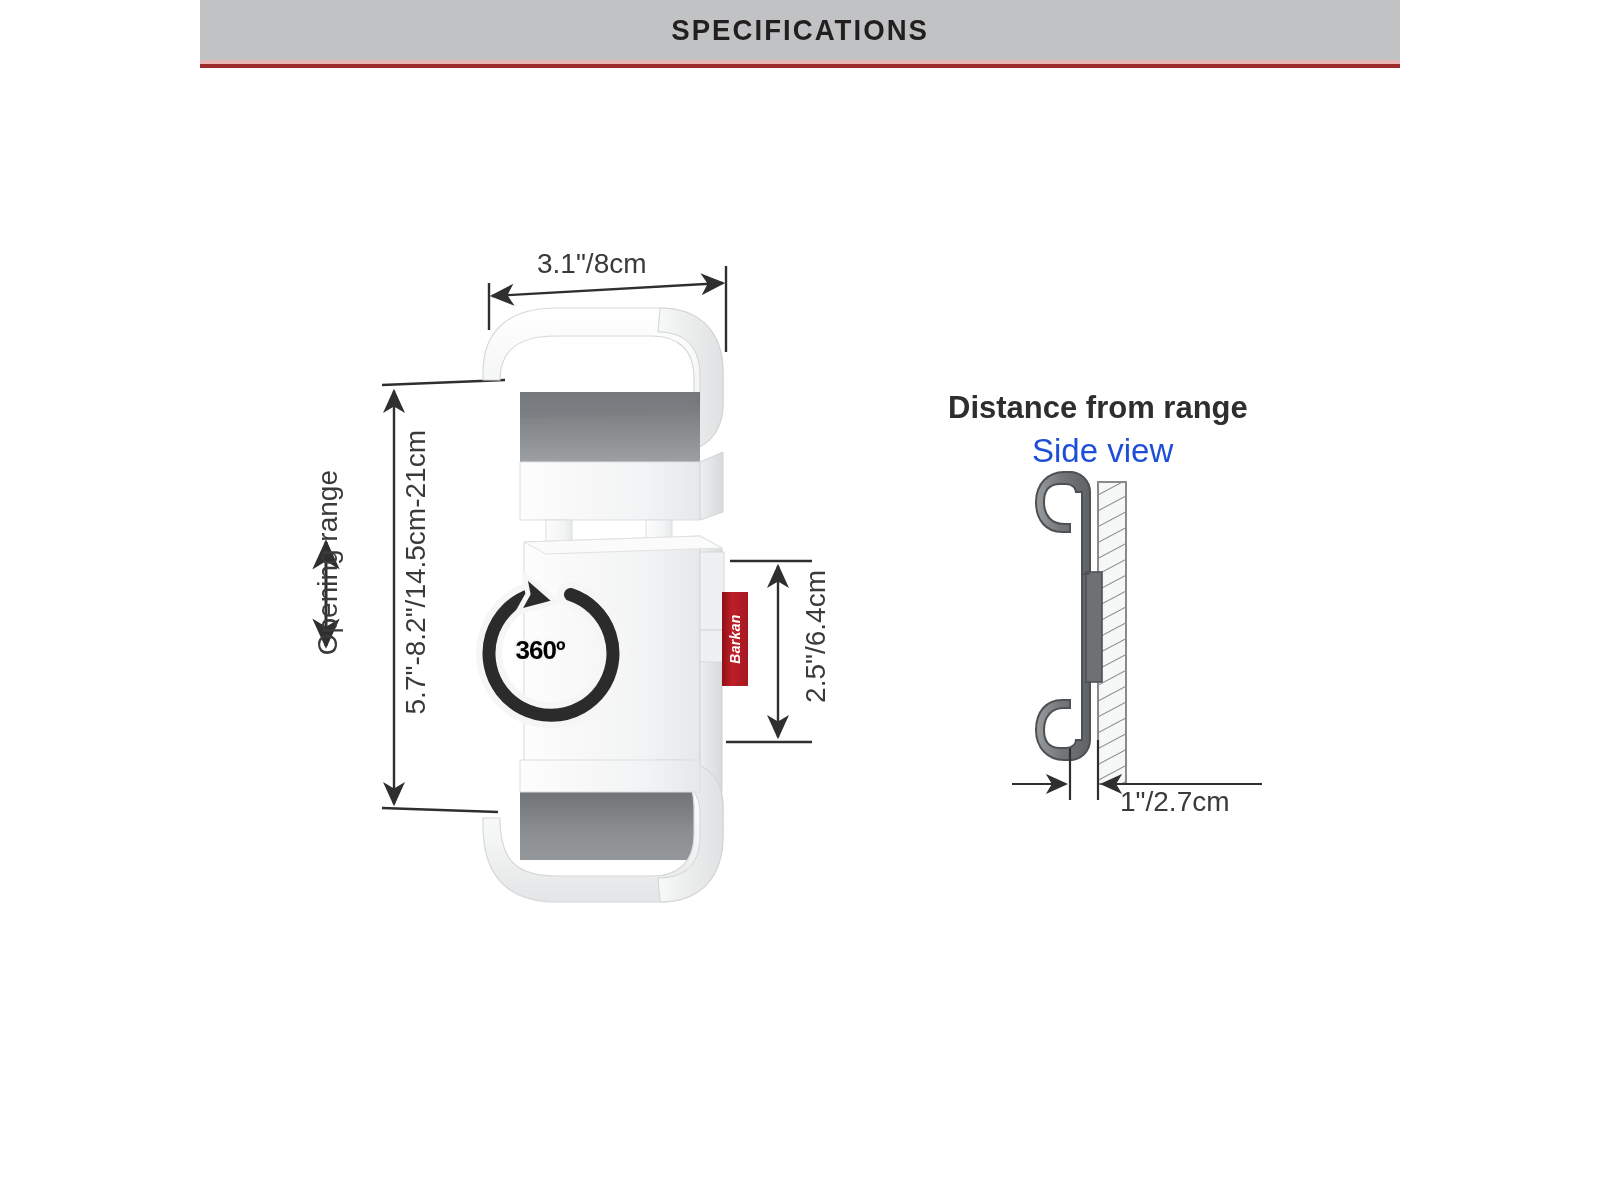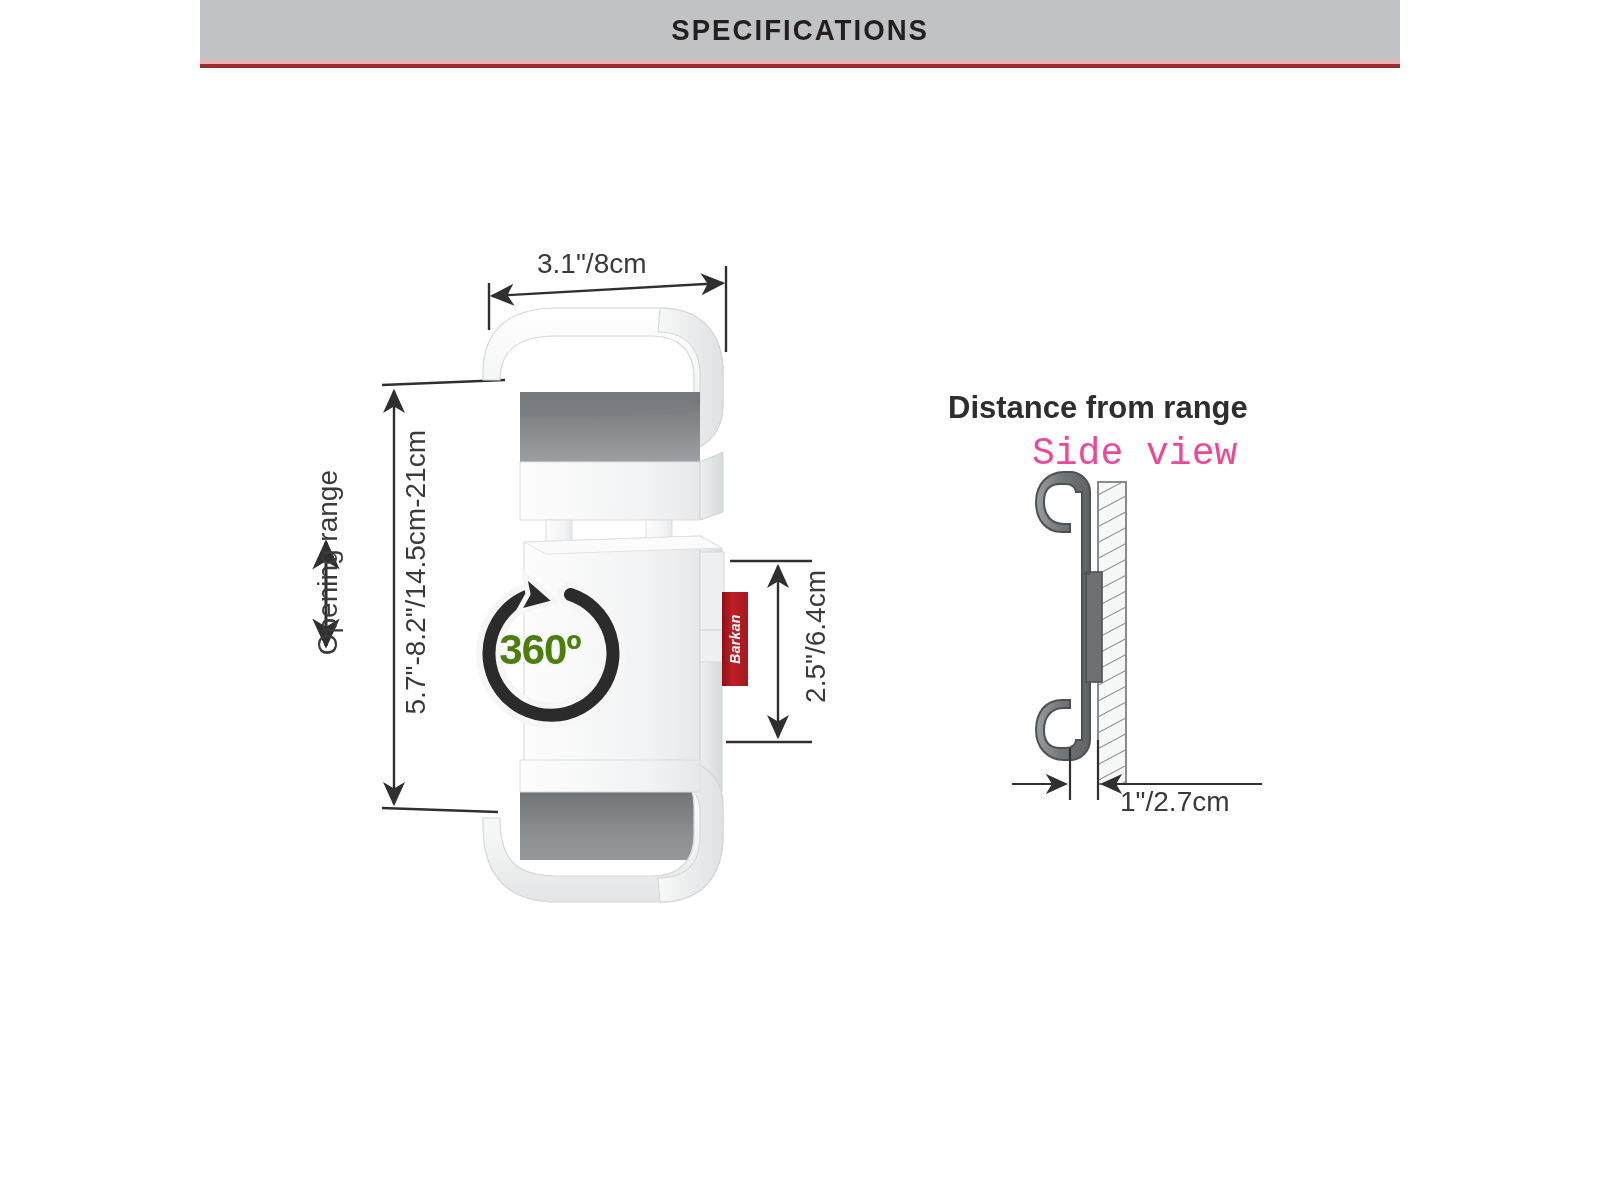--- a/index.html
+++ b/index.html
@@ -102,24 +102,24 @@
     font-size: 31px;
     font-weight: bold;
     color: #2e2e2e;
     font-family: "Liberation Sans", sans-serif;
     white-space: nowrap;
   }
   #wall-subtitle {
     position: absolute;
     left: 1032px;
     top: 432px;
-    font-size: 38px;
+    font-size: 33px;
     font-weight: normal;
-    color: #ec4899;
-    font-family: Liberation Mono, monospace;
+    color: #1d4ed8;
+    font-family: Liberation Sans, sans-serif;
     white-space: nowrap;
   }
   #wall-dim-label {
     position: absolute;
     left: 1120px;
     top: 786px;
     font-size: 28px;
     color: #3a3a3a;
     font-family: "Liberation Sans", sans-serif;
     white-space: nowrap;
@@ -137,22 +137,22 @@
     position: absolute;
     left: 0;
     top: 0;
     width: 156px;
     height: 156px;
     display: flex;
     align-items: center;
     justify-content: center;
     font-family: "Liberation Sans", sans-serif;
     font-weight: bold;
-    font-size: 42px;
-    color: #4d7c0f;
+    font-size: 26px;
+    color: #000000;
     letter-spacing: -1px;
     -webkit-text-stroke: 4px #f5f5f5;
     paint-order: stroke fill;
   }
 
   
   #barkan-tag {
     position: absolute;
     left: 722px;
     top: 592px;

